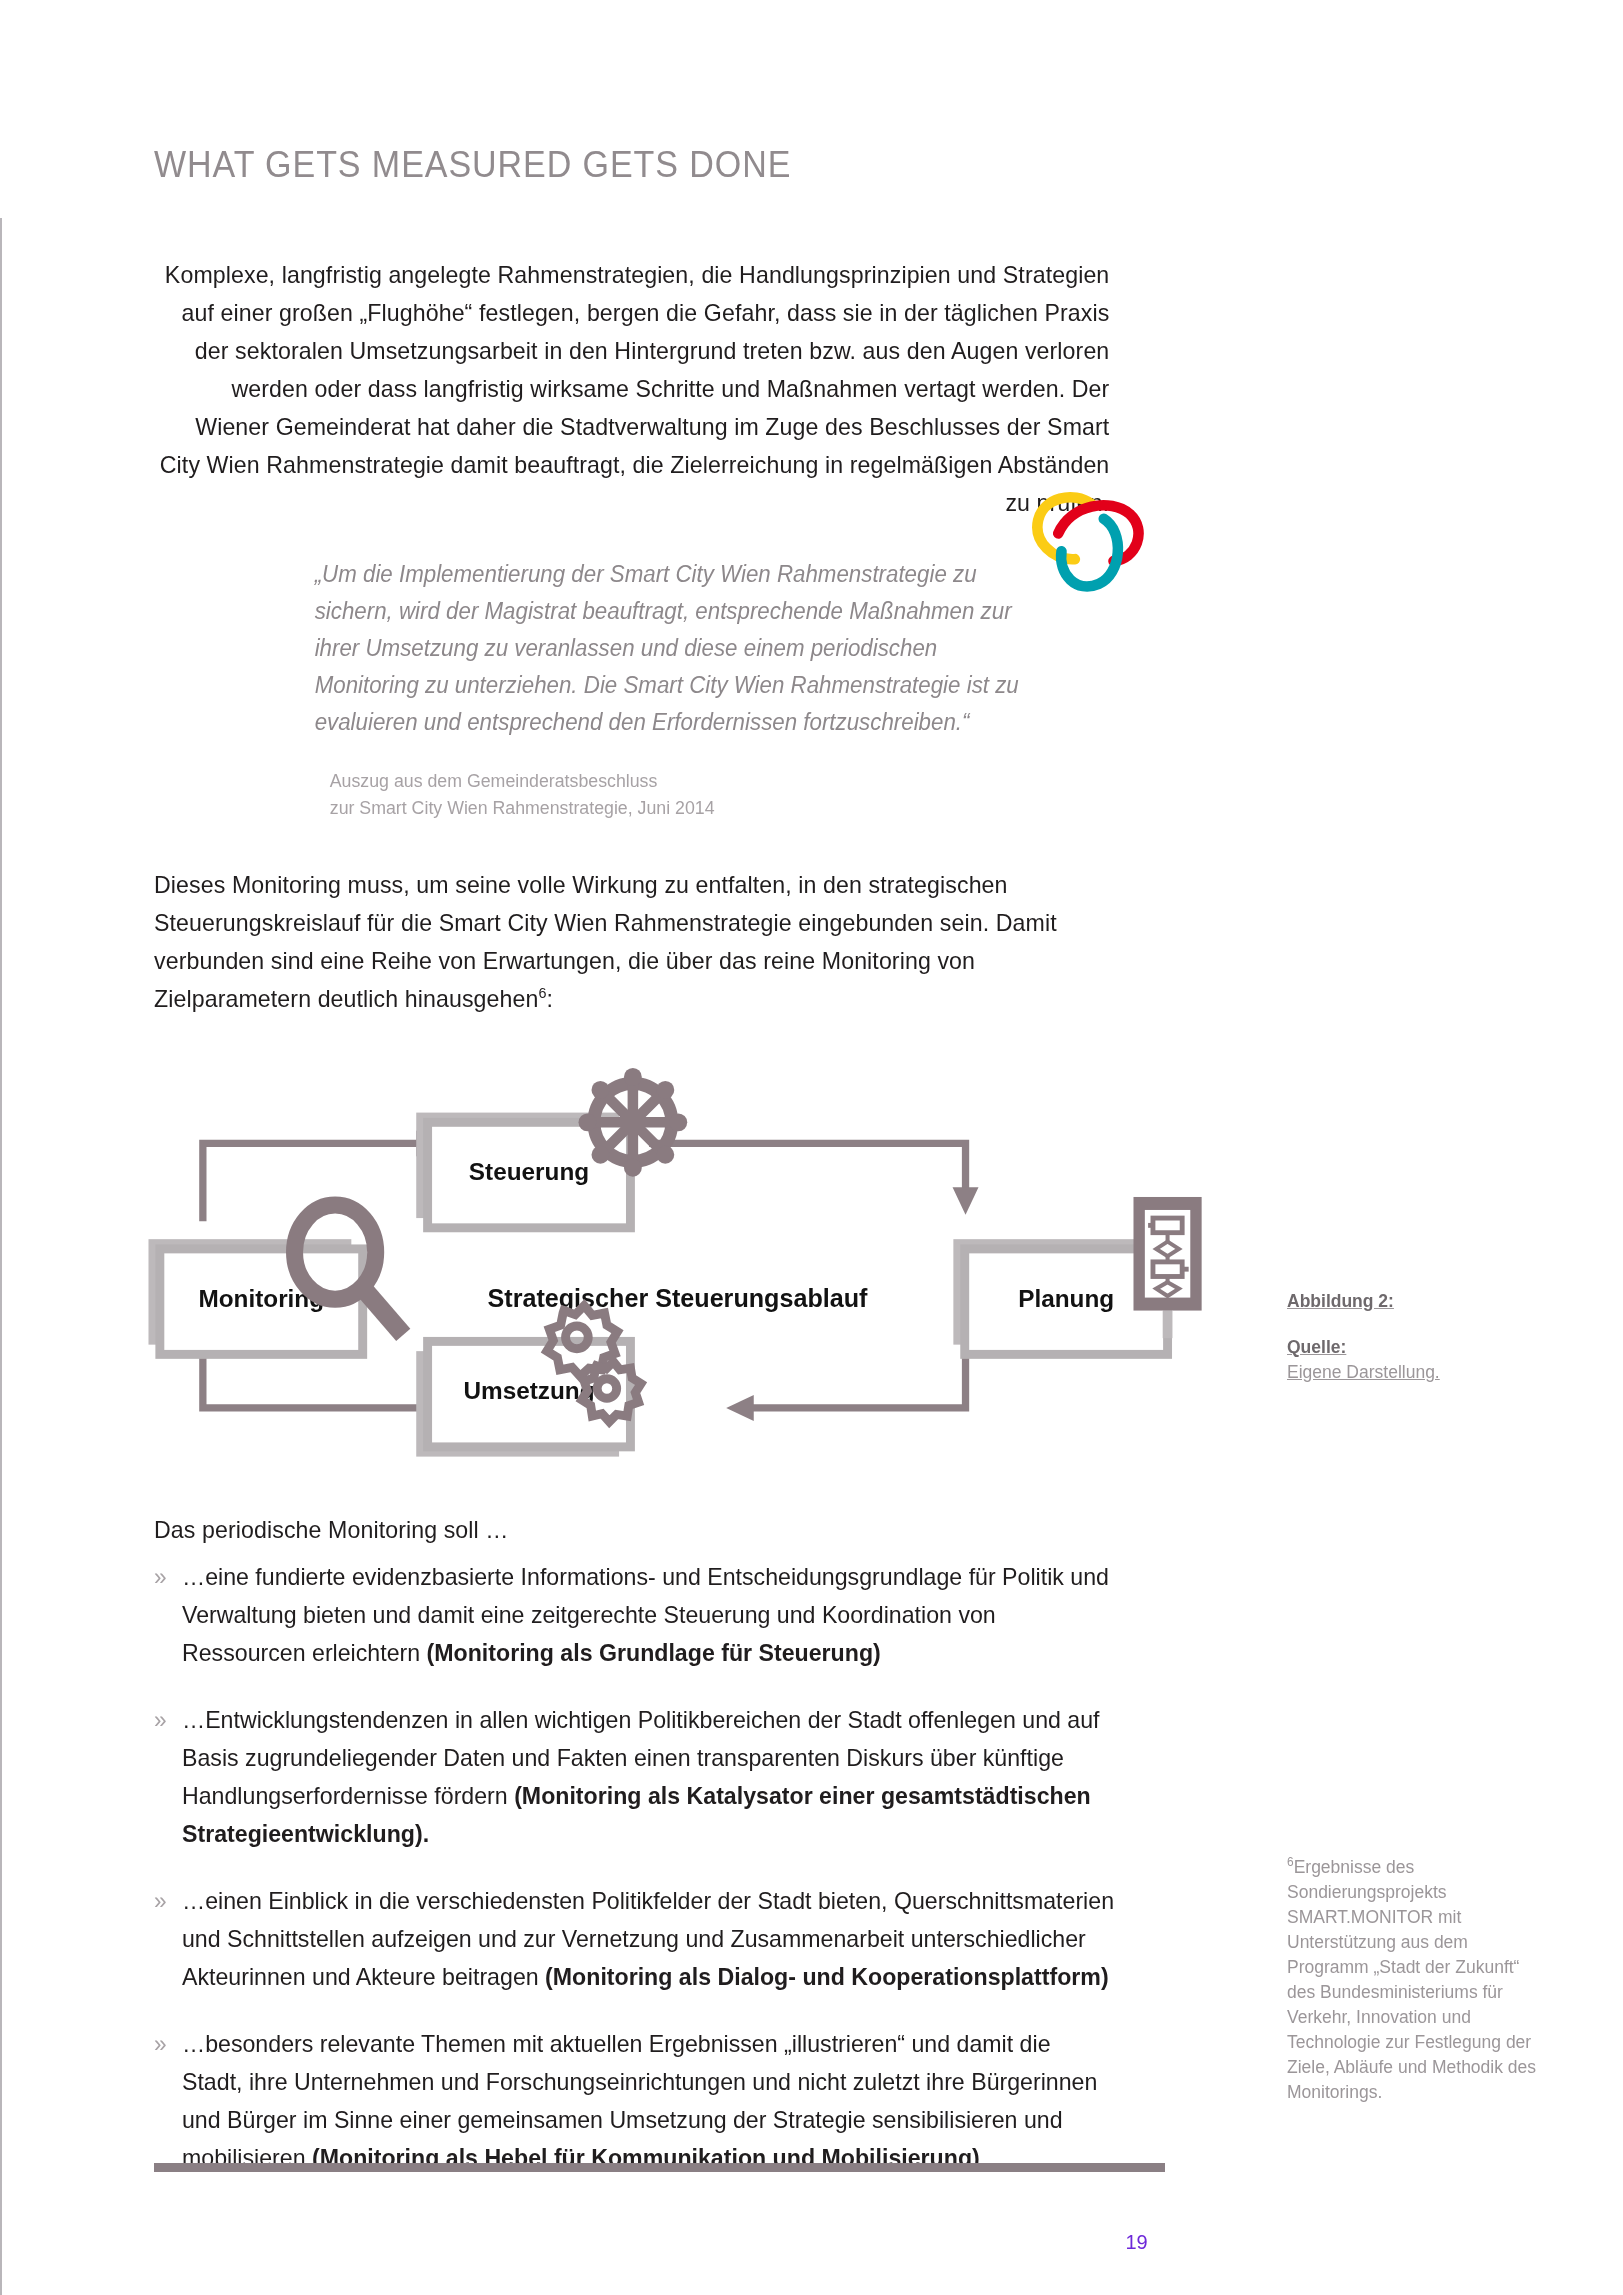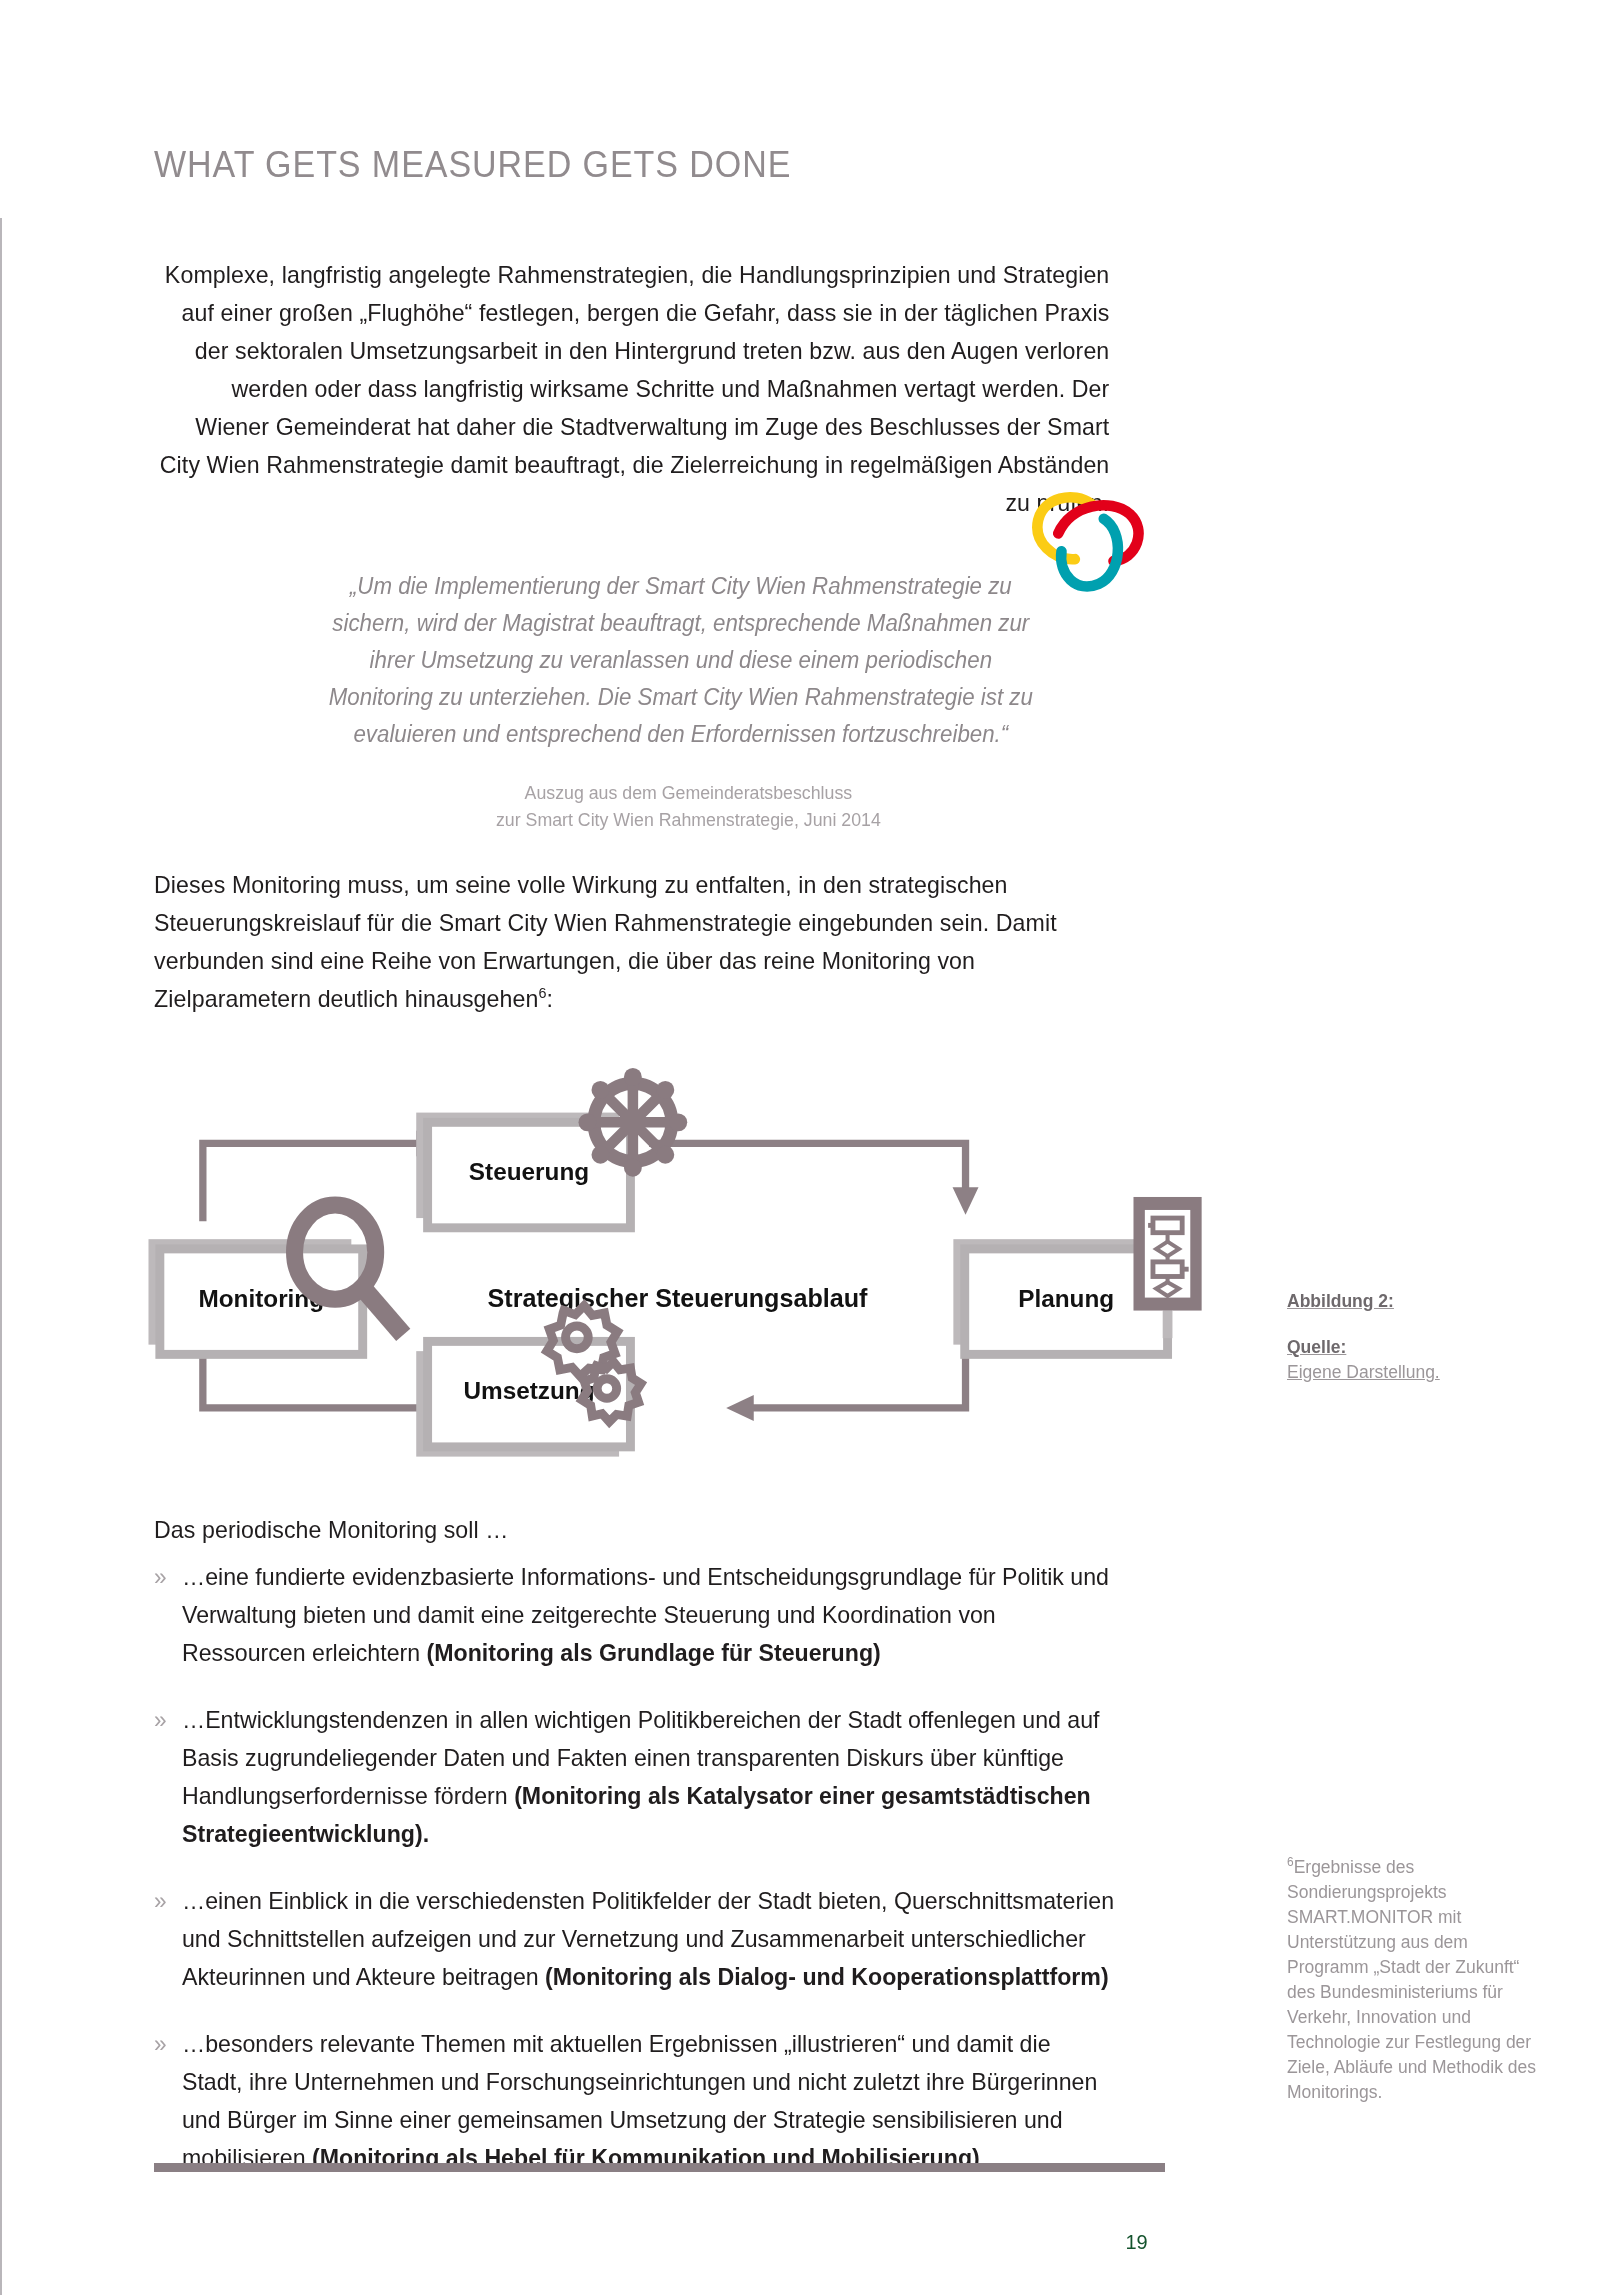--- a/index.html
+++ b/index.html
@@ -62,23 +62,23 @@
   .para sup {
     font-size: 0.62em;
     vertical-align: super;
     line-height: 0;
   }
 
   
   .quote-wrap {
     position: absolute;
     left: 292px;
-    top: 568px;
+    top: 556px;
     width: 755px;
-    text-align: center;
+    text-align: left;
   }
   .quote-text {
     font-size: 23px;
     line-height: 37px;
     font-style: italic;
     color: #8d888b;
     font-family: "Liberation Sans Narrow", "Liberation Sans", sans-serif;
     transform: scaleX(0.97);
     transform-origin: right top;
   }
@@ -181,21 +181,21 @@
     height: 9px;
     background: #8a7f84;
   }
   .page-number {
     position: absolute;
     left: 1104px;
     top: 2231px;
     width: 65px;
     text-align: center;
     font-size: 20px;
-    color: #14532d;
+    color: #6d28d9;
     font-family: "Liberation Sans Narrow", "Liberation Sans", sans-serif;
   }
 </style>
 </head>
 <body>
 
 <div class="edge-rule"></div>
 
 <div class="page-title">WHAT GETS MEASURED GETS DONE</div>
 

